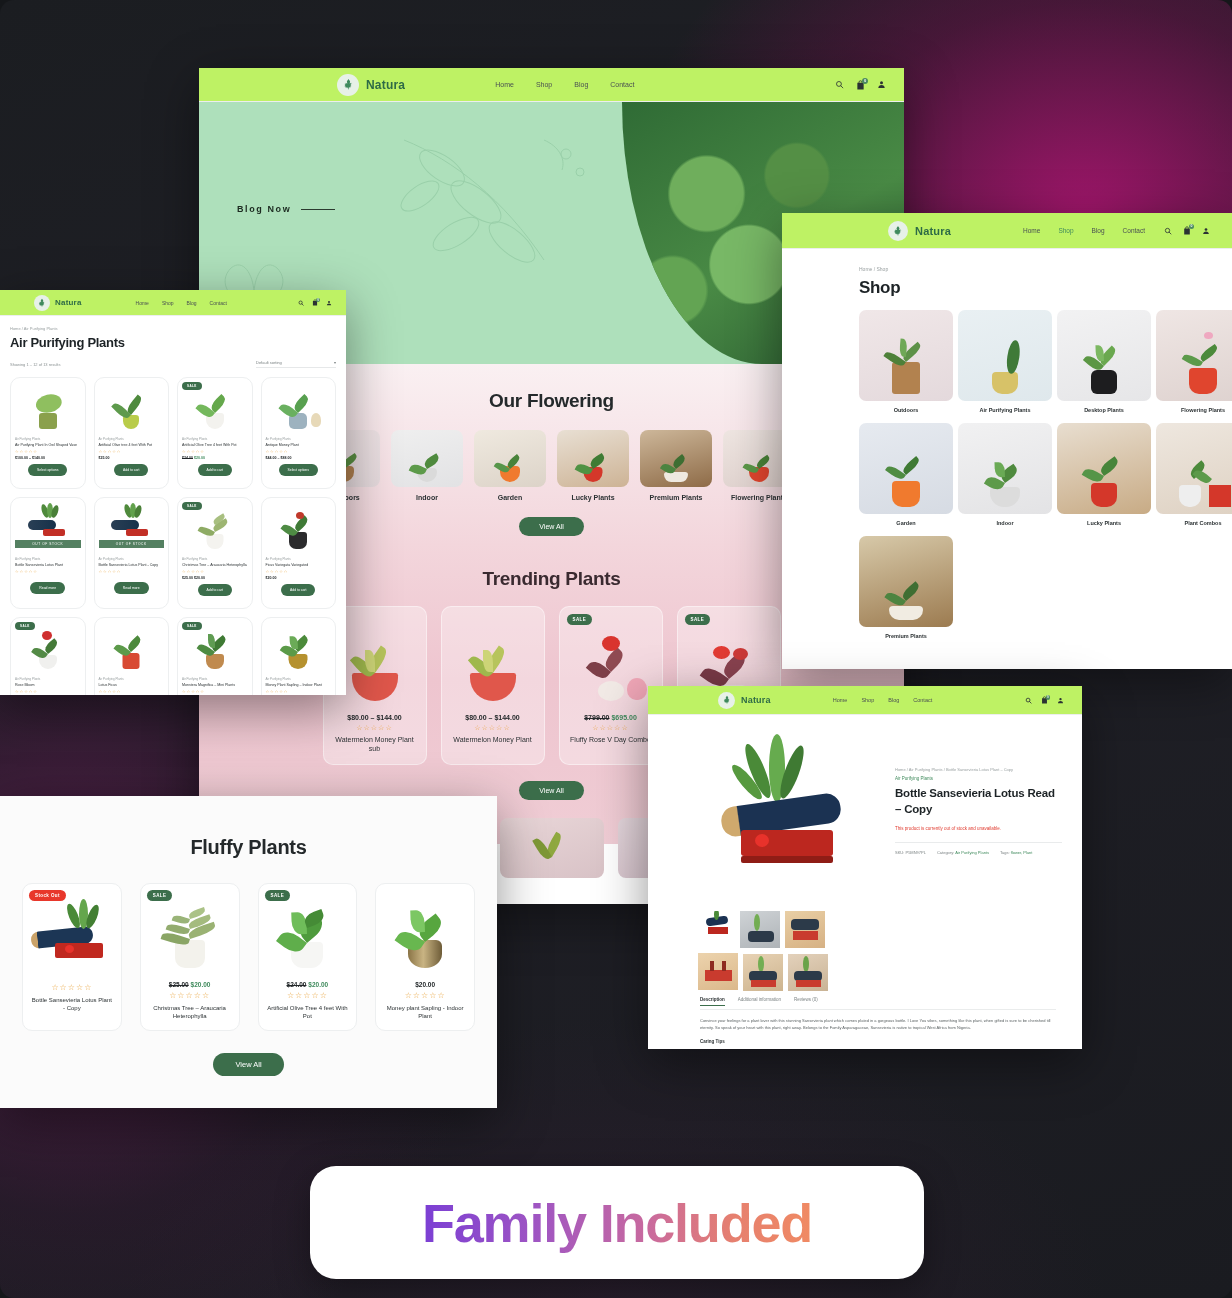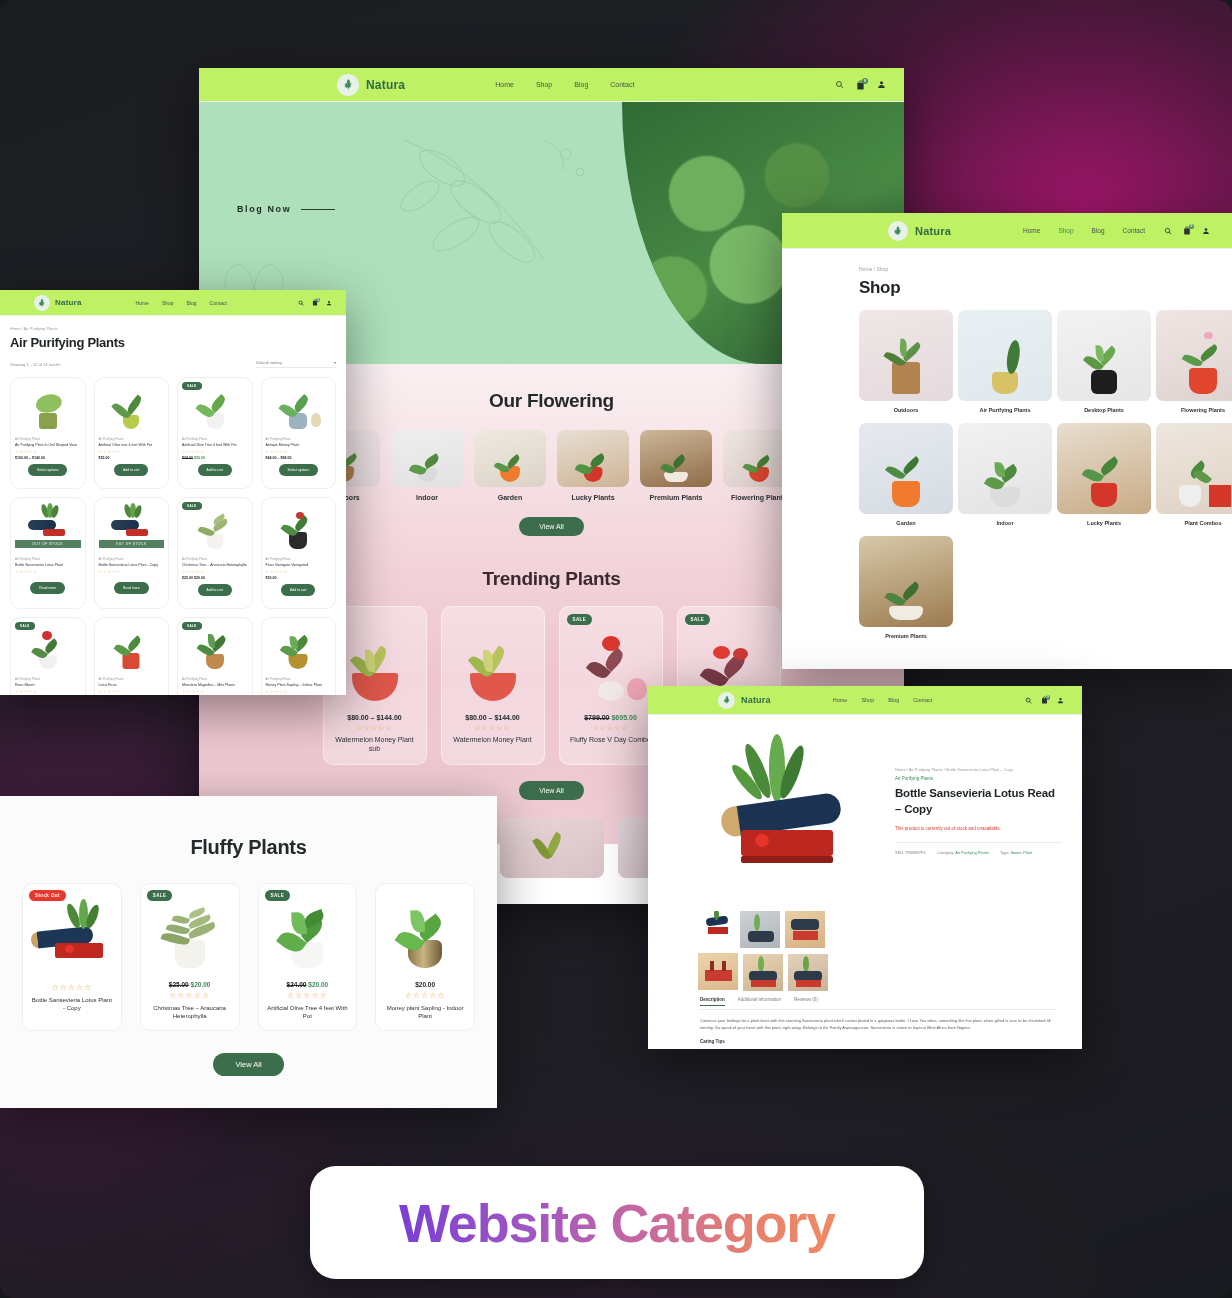--- a/index.html
+++ b/index.html
@@ -963,14 +963,14 @@
       <span style="font-size:4.5px;color:#7b8283;">Additional information</span>
       <span style="font-size:4.5px;color:#7b8283;">Reviews (0)</span>
     </div>
     <p style="font-size:4px;color:#5b6263;line-height:1.75;margin-top:7px;">Convince your feelings for a plant lover with this stunning Sansevieria plant which comes plated in a gorgeous bottle. I Love You vibes, something like this plant, when gifted is sure to be cherished till eternity. So speak of your heart with this plant, right away. Belongs to the Family Asparagaceae, Sansevieria is native to tropical West Africa from Nigeria.</p>
     <div style="font-size:4.5px;color:#2b3133;font-weight:600;margin-top:8px;">Caring Tips</div>
 
   </div>
 </div>
 
 <div id="banner" style="left:310px; top:1166px; width:614px; height:113px;">
-  <span class="txt" style="font-size:54px;">Website Category</span>
+  <span class="txt" style="font-size:54px;">Family Included</span>
 </div>
 
 </body></html>

